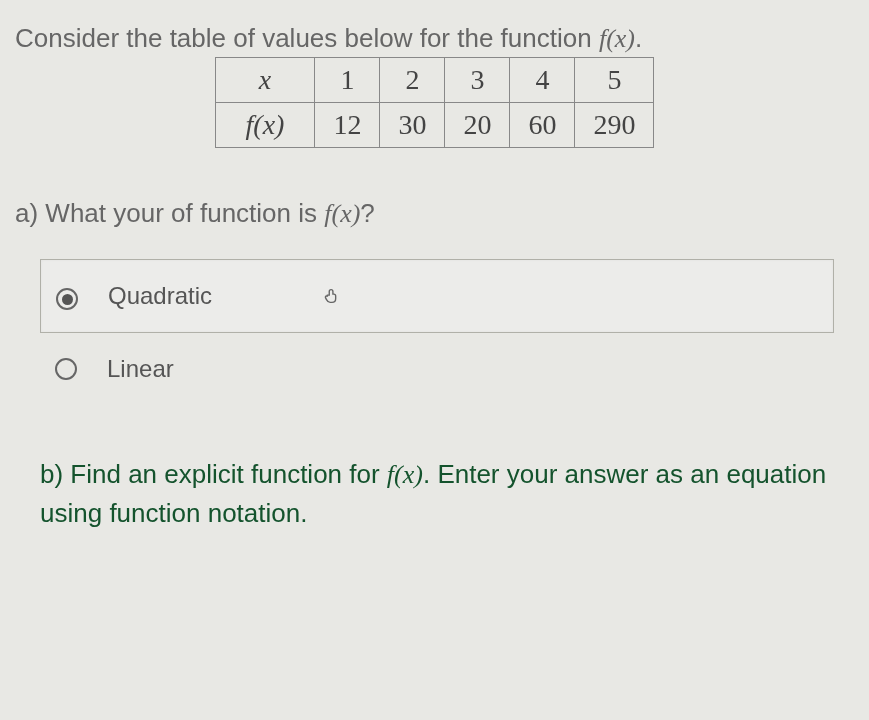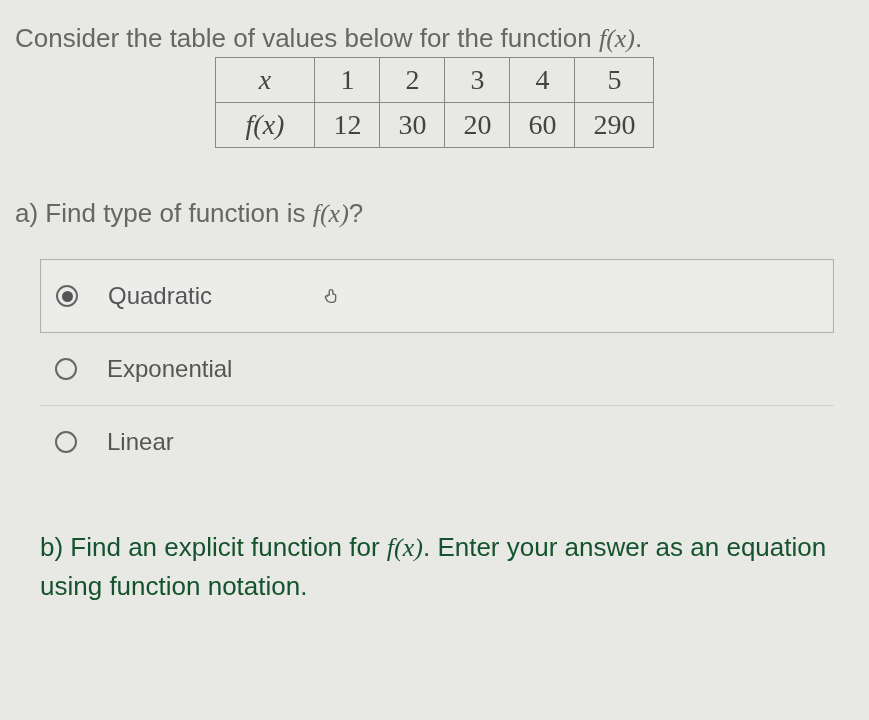--- a/index.html
+++ b/index.html
@@ -59,20 +59,21 @@
       padding: 22px 15px;
       font-size: 24px;
       color: #555;
       border-bottom: 1px solid #d0d0cc;
       position: relative;
     }
     .option.selected {
       border: 1px solid #b0b0a8;
       background: #ececea;
       box-shadow: inset 0 0 3px rgba(0,0,0,0.05);
+      align-items: flex-end;
     }
     .option:last-child {
       border-bottom: none;
     }
     .radio {
       width: 22px;
       height: 22px;
       border: 2.5px solid #666;
       border-radius: 50%;
       margin-right: 30px;
@@ -128,36 +129,32 @@
       <td>30</td>
       <td>20</td>
       <td>60</td>
       <td>290</td>
     </tr>
   </tbody>
     </table>
 </div>
 
 <div class="part-label">
-  <span>a) Find type of function is </span><span class="math-fx">f(x)</span><span>?</span>
+  <span>a) What your of function is </span><span class="math-fx">f(x)</span><span>?</span>
 </div>
 
 <div class="options">
   <div class="option selected">
     <div class="radio checked"></div>
     <span>Quadratic</span>
     <svg class="cursor" viewBox="0 0 24 24" fill="none" stroke="currentColor" stroke-width="1.5">
       <path d="M9 11V7c0-1 .8-2 2-2s2 1 2 2v3h1c1 0 2 1 2 2v3c0 2-1 4-4 4h-2c-2 0-3-1-4-3l-1-2c-.5-1 0-2 1-2h1v-1h2z"></path>
     </svg>
   </div>
   <div class="option">
     <div class="radio"></div>
-    <span>Exponential</span>
-  </div>
-  <div class="option">
-    <div class="radio"></div>
     <span>Linear</span>
   </div>
 </div>
 
 <div class="part-b">
   <span>b) Find an explicit function for </span><span class="math-fx">f(x)</span><span>. Enter your answer as an equation using function notation.</span>
 </div>
 
 </body></html>

